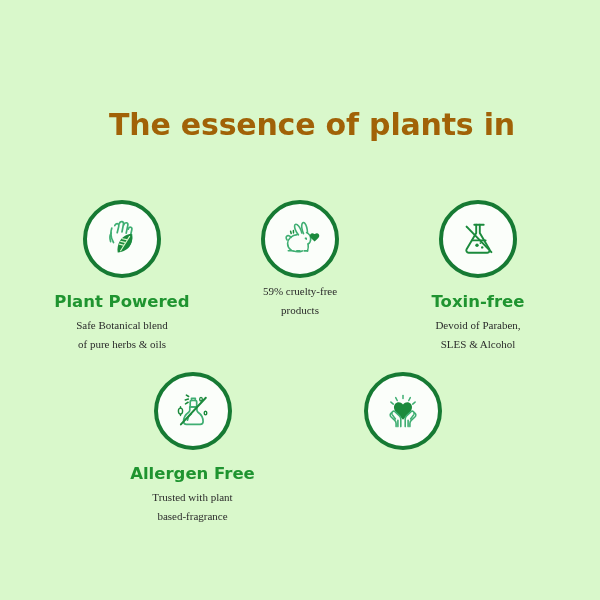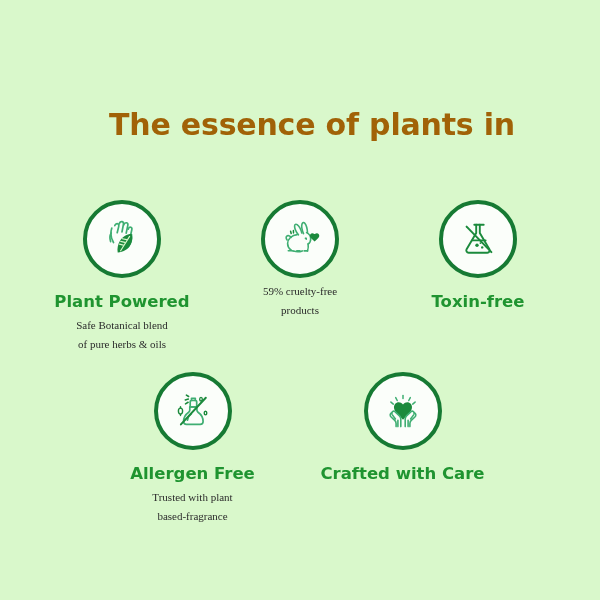--- a/index.html
+++ b/index.html
@@ -166,20 +166,22 @@
             <path d="M25.2 12.8v8.1L15.6 37.3c-.9 1.5.2 3.4 2 3.4h18.8c1.8 0 2.9-1.9 2-3.4l-9.6-16.4v-8.1"></path>
             <path d="M21.4 28.4h13.2"></path>
           </g>
           <circle cx="26" cy="33.2" r="1.7" fill="#1b8a3c"></circle>
           <circle cx="31.2" cy="35.4" r="1.2" fill="#1b8a3c"></circle>
           <circle cx="29.4" cy="31.1" r="0.9" fill="#1b8a3c"></circle>
           <path d="M15.6 14.6 40.4 40.1" fill="none" stroke="#1b8a3c" stroke-width="2" stroke-linecap="round"></path>
         </svg>
       </div>
       <div class="card-title">Toxin-free</div>
+      <div class="card-desc">Devoid of Paraben,
+SLES &amp; Alcohol</div>
     </div>
 
   </div>
 
   <div class="row row-bottom">
 
     <div class="card">
       <div class="icon-circle">
         <svg width="54" height="54" viewBox="0 0 54 54" aria-hidden="true">
           <g fill="none" stroke="#3fae72" stroke-width="1.7" stroke-linecap="round" stroke-linejoin="round">
@@ -222,18 +224,17 @@
           <g fill="none" stroke="#3fae72" stroke-width="1.6" stroke-linecap="round" stroke-linejoin="round">
             <path d="M24.8 42.6V35c0-1.2-.5-2.3-1.3-3.1l-4.3-4.1c-.8-.8-2-.8-2.8 0-.7.7-.8 1.9-.2 2.8l3.2 4.4"></path>
             <path d="M15.7 28.7c-.8.3-1.4 1-1.5 1.9-.1.9.2 1.8.9 2.4l3.4 3.1c1 .9 1.6 2.2 1.6 3.5v3"></path>
             <path d="M29.2 42.6V35c0-1.2.5-2.3 1.3-3.1l4.3-4.1c.8-.8 2-.8 2.8 0 .7.7.8 1.9.2 2.8l-3.2 4.4"></path>
             <path d="M38.3 28.7c.8.3 1.4 1 1.5 1.9.1.9-.2 1.8-.9 2.4l-3.4 3.1c-1 .9-1.6 2.2-1.6 3.5v3"></path>
             <path d="M21.9 36.4v6.2"></path>
             <path d="M32.1 36.4v6.2"></path>
           </g>
         </svg>
       </div>
-      <div class="card-title">Crafted with Care</div>
     </div>
 
   </div>
 
 </div>
 
 </body></html>

